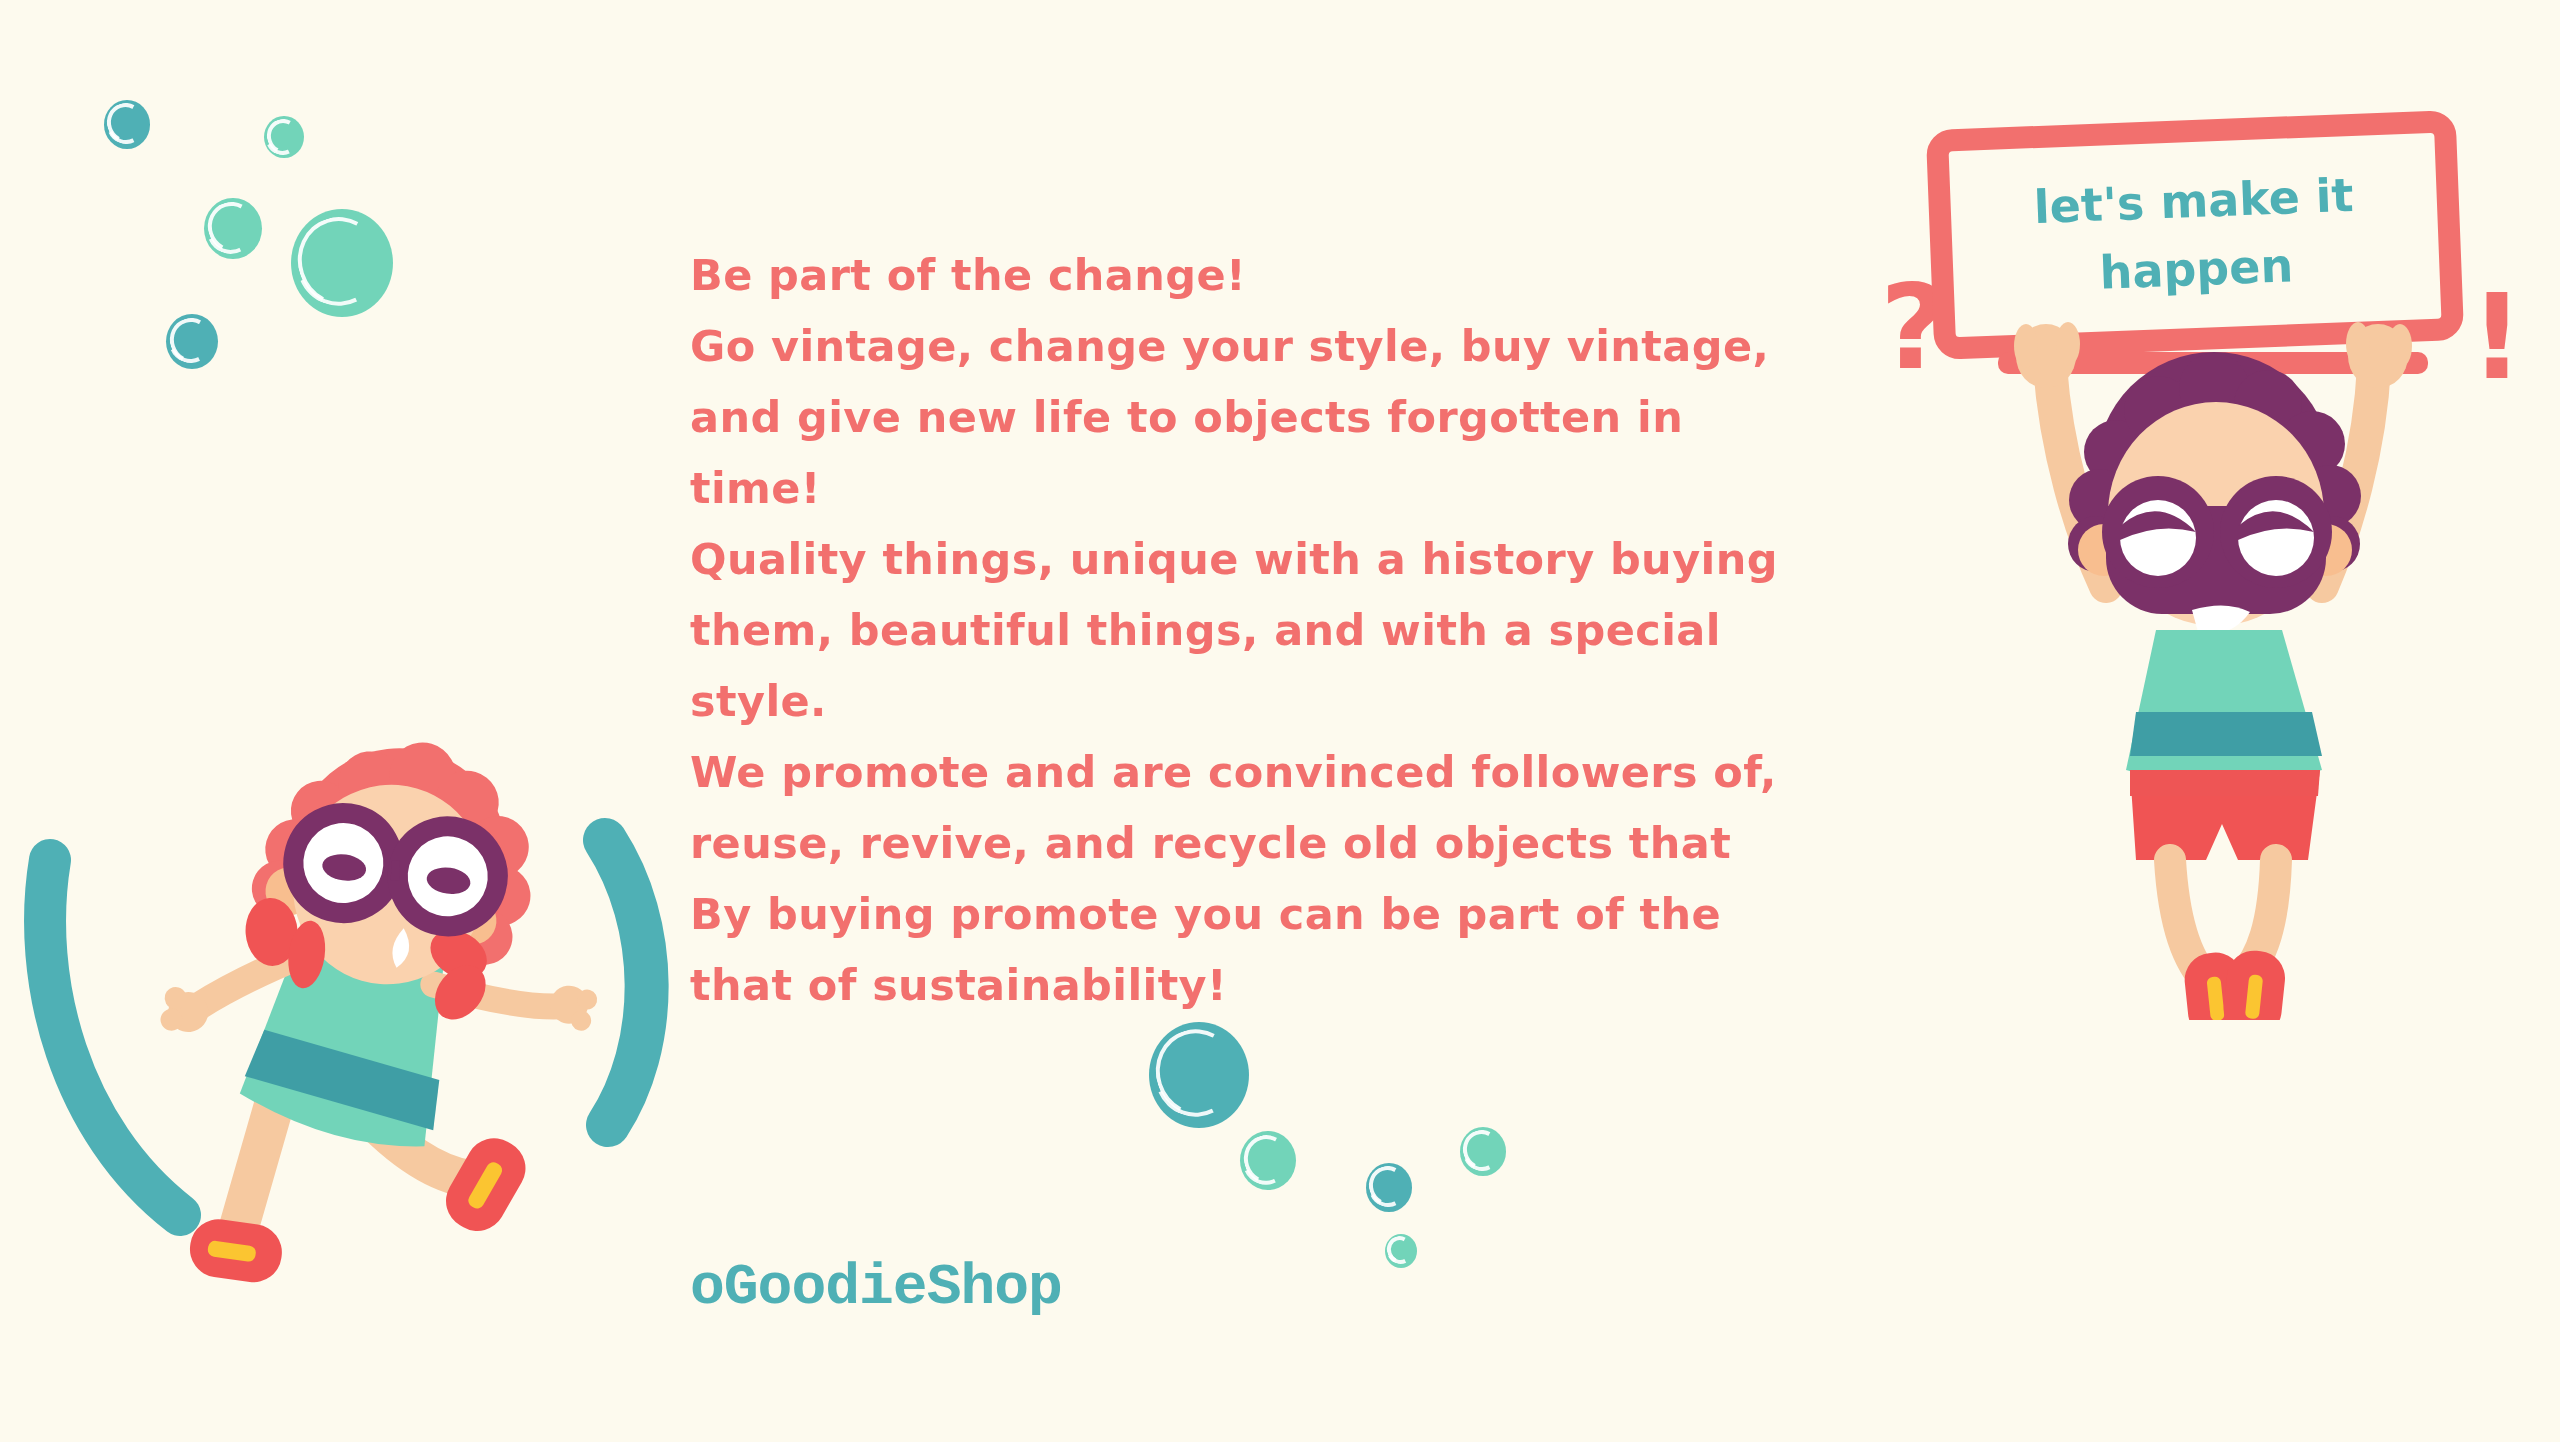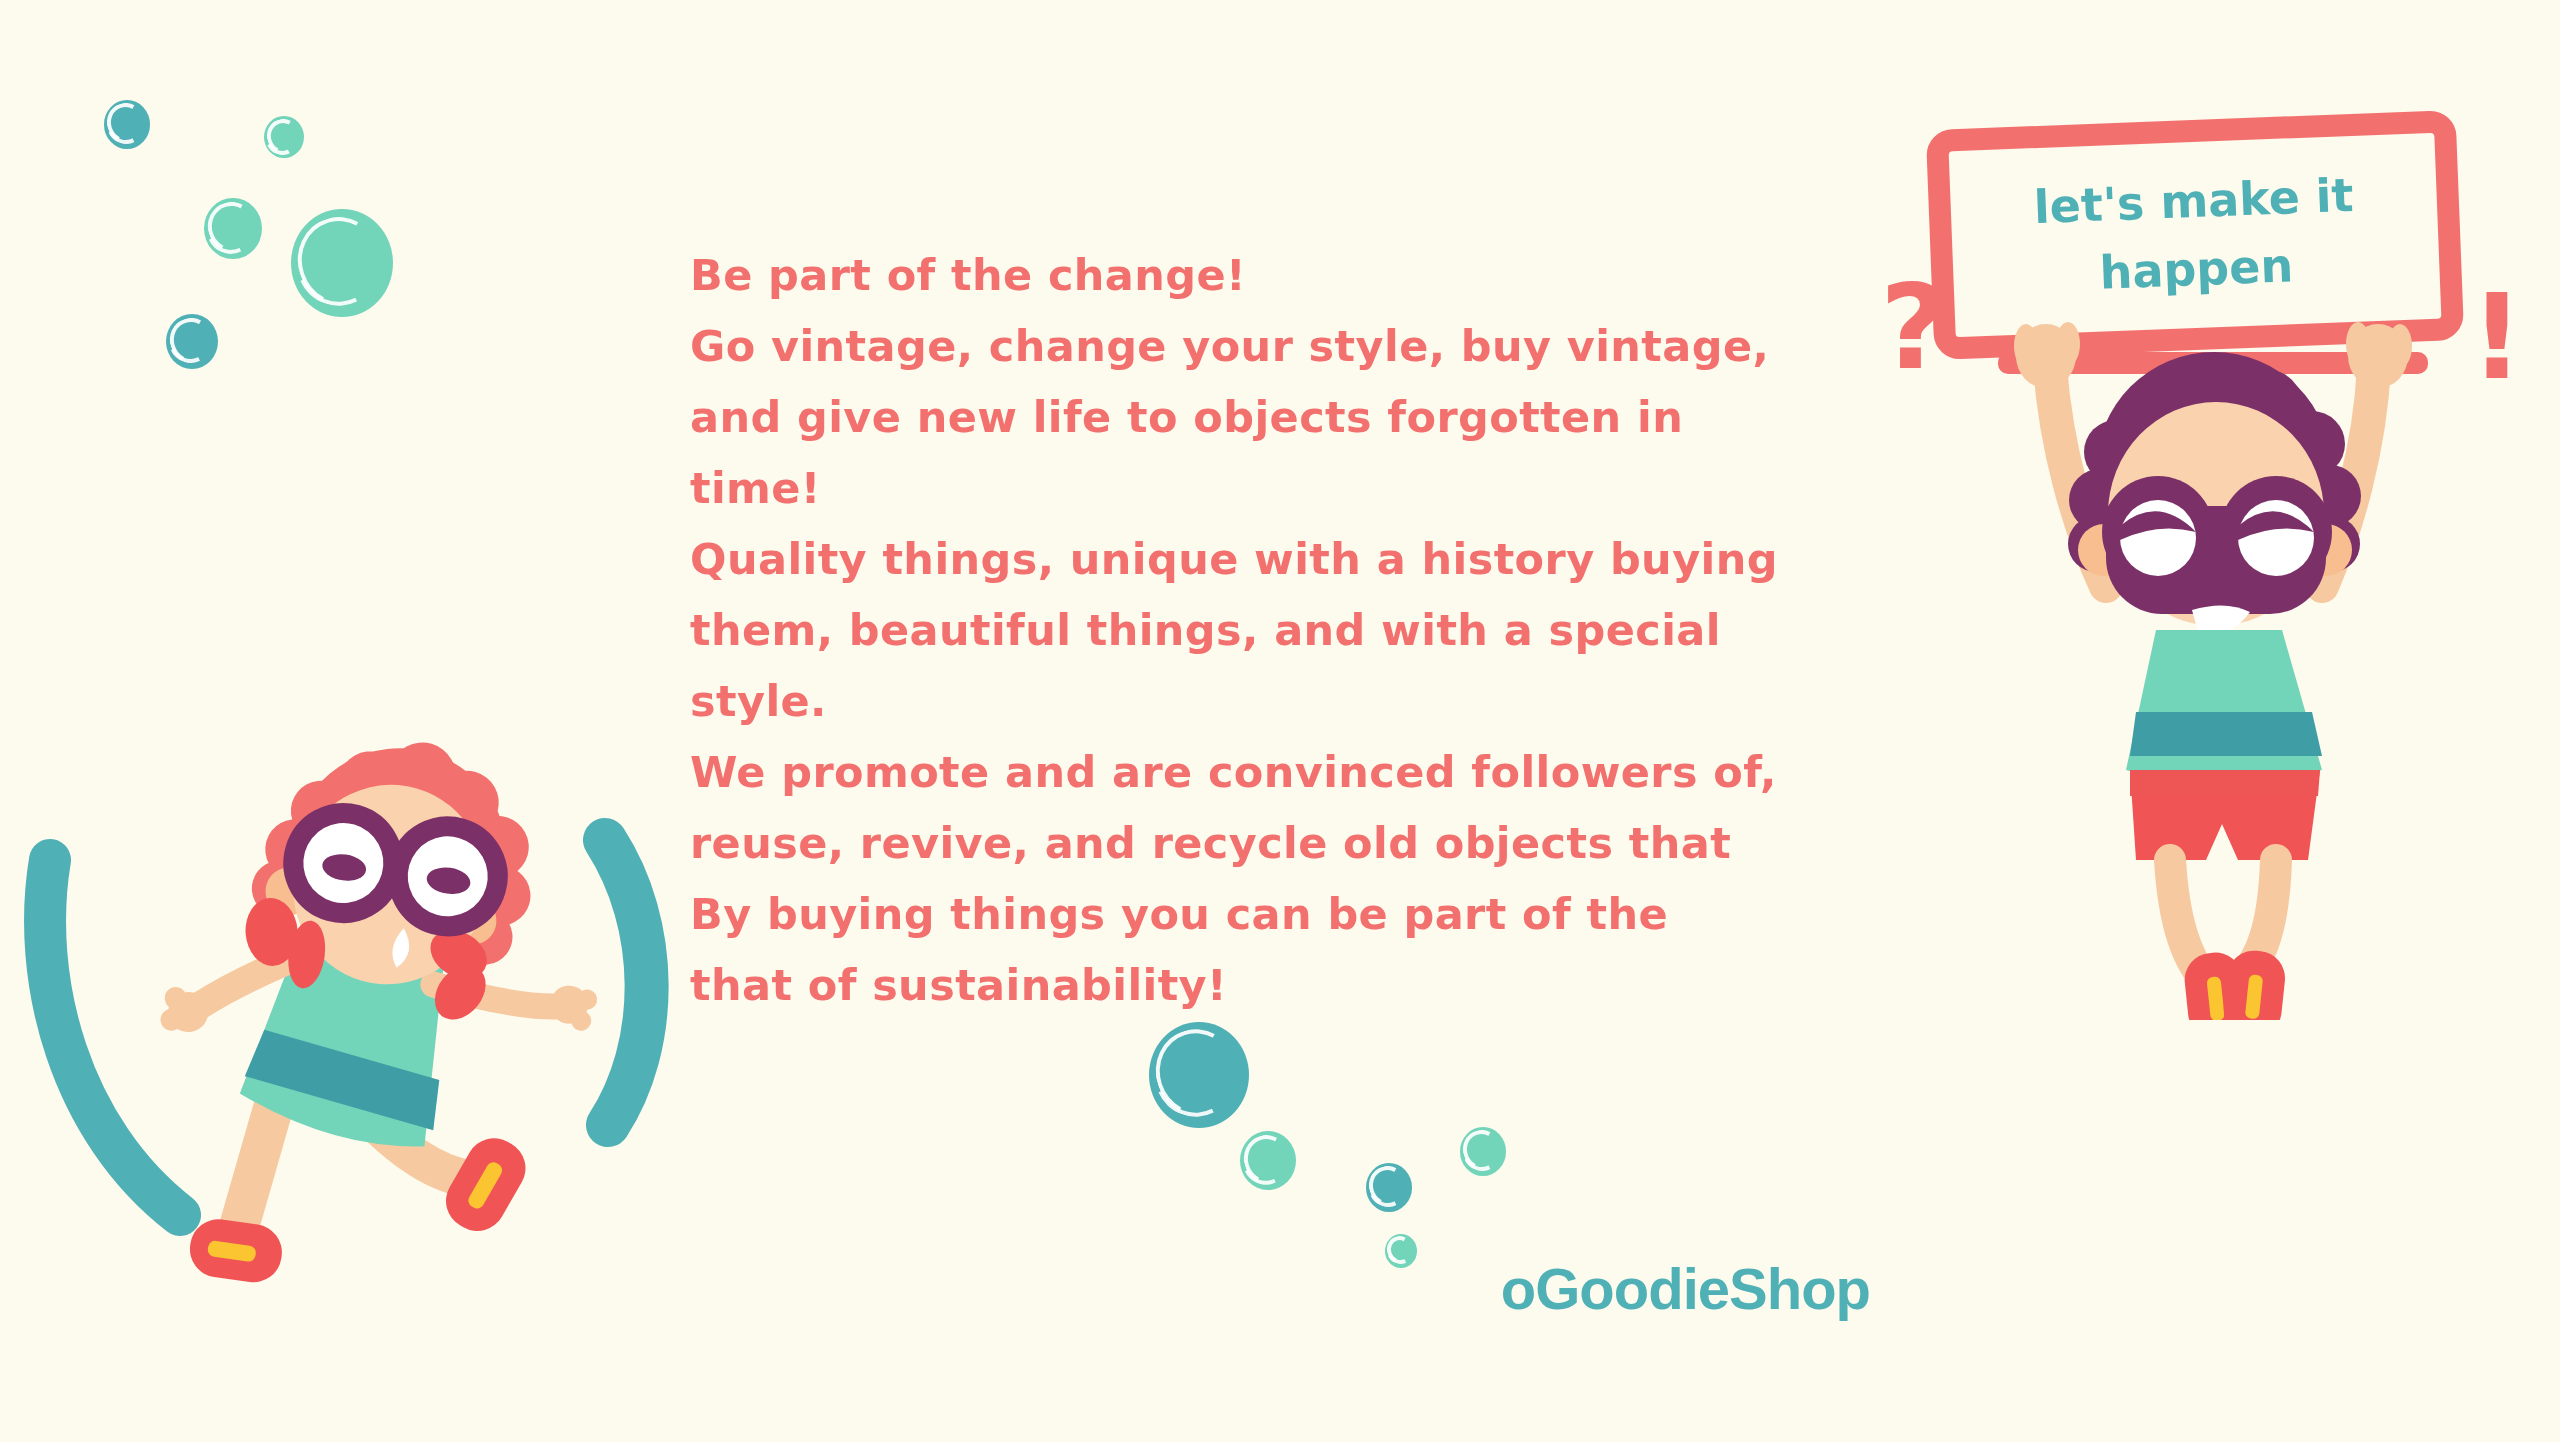--- a/index.html
+++ b/index.html
@@ -58,23 +58,23 @@
     font-size:43px;
     line-height:71px;
     letter-spacing:.4px;
   }
   #message .line{display:block;white-space:nowrap;}
 
   #brand{
     position:absolute;
     left:690px; top:1255px;
     width:1180px;
-    text-align:right;
+    text-align:left;
     color:#4FB0B5;
-    font-family:Liberation Sans, sans-serif;
+    font-family:Liberation Mono, monospace;
     font-weight:bold;
     font-size:58px;
     letter-spacing:-1px;
   }
 
   
   #sign-group{position:absolute; left:1930px; top:120px; width:530px; height:230px;
     transform:rotate(-2.2deg);}
   #sign-frame{
     position:absolute;inset:0;
@@ -311,19 +311,19 @@
   <div id="message">
       <span class="line">Be part of the change!</span>
       <span class="line">Go vintage, change your style, buy vintage,</span>
       <span class="line">and give new life to objects forgotten in</span>
       <span class="line">time!</span>
       <span class="line">Quality things, unique with a history buying</span>
       <span class="line">them, beautiful things, and with a special</span>
       <span class="line">style.</span>
       <span class="line">We promote and are convinced followers of,</span>
       <span class="line">reuse, revive, and recycle old objects that</span>
-      <span class="line">By buying things you can be part of the</span>
+      <span class="line">By buying promote you can be part of the</span>
       <span class="line">that of sustainability!</span>
     </div>
 
   <div id="brand">oGoodieShop</div>
 
 </div>
 
 </body></html>

